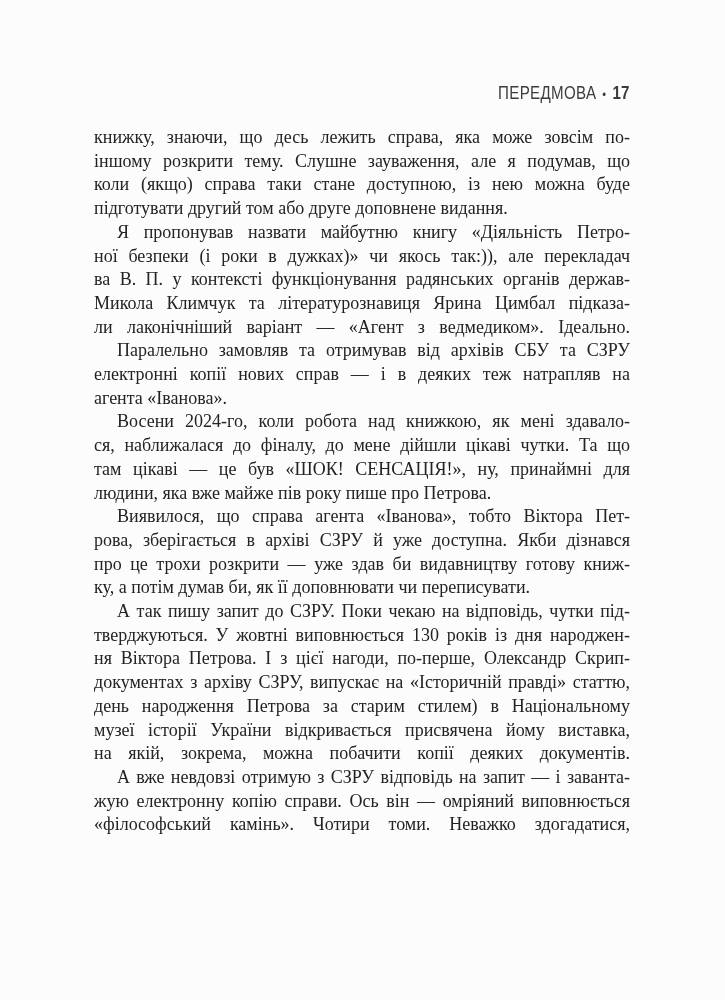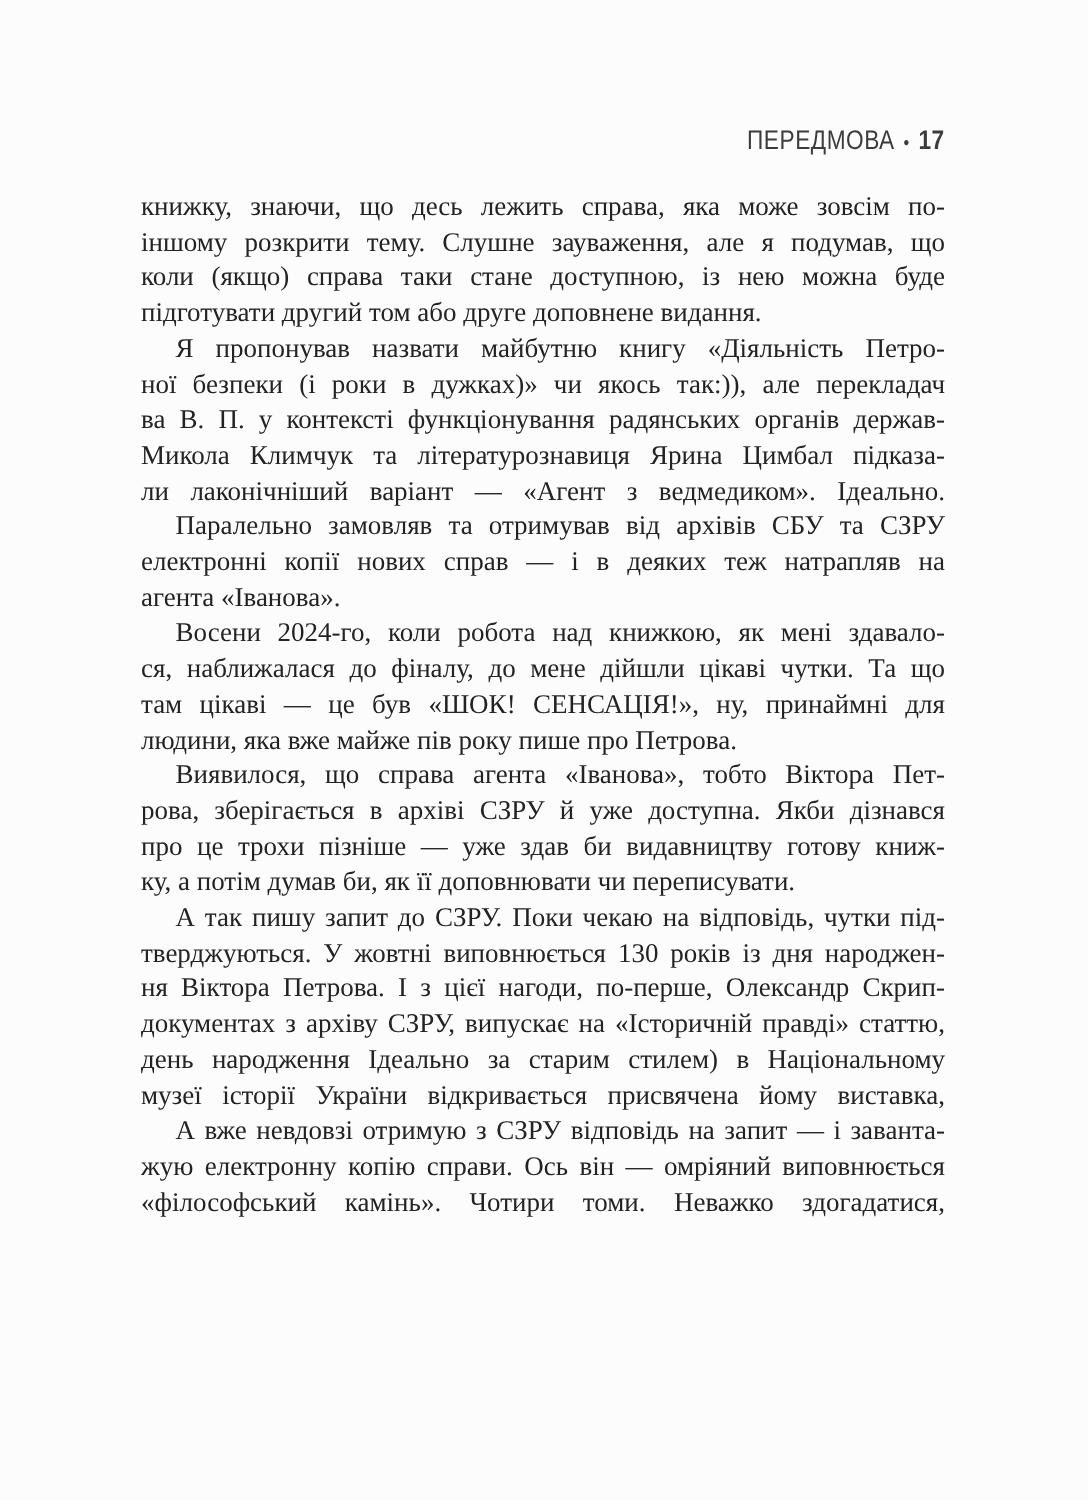--- a/index.html
+++ b/index.html
@@ -108,30 +108,31 @@
       </div>
       <div class="paragraph">
         <div class="line indent">Восени 2024-го, коли робота над книжкою, як мені здавало-</div>
         <div class="line">ся, наближалася до фіналу, до мене дійшли цікаві чутки. Та що</div>
         <div class="line">там цікаві — це був «ШОК! СЕНСАЦІЯ!», ну, принаймні для</div>
         <div class="line last">людини, яка вже майже пів року пише про Петрова.</div>
       </div>
       <div class="paragraph">
         <div class="line indent">Виявилося, що справа агента «Іванова», тобто Віктора Пет-</div>
         <div class="line">рова, зберігається в архіві СЗРУ й уже доступна. Якби дізнався</div>
-        <div class="line">про це трохи пізніше — уже здав би видавництву готову книж-</div>
+        <div class="line">про це трохи розкрити — уже здав би видавництву готову книж-</div>
         <div class="line last">ку, а потім думав би, як її доповнювати чи переписувати.</div>
       </div>
       <div class="paragraph">
         <div class="line indent">А так пишу запит до СЗРУ. Поки чекаю на відповідь, чутки під-</div>
         <div class="line">тверджуються. У жовтні виповнюється 130 років із дня народжен-</div>
         <div class="line">ня Віктора Петрова. І з цієї нагоди, по-перше, Олександр Скрип-</div>
         <div class="line">документах з архіву СЗРУ, випускає на «Історичній правді» статтю,</div>
-        <div class="line">день народження Ідеально за старим стилем) в Національному</div>
+        <div class="line">день народження Петрова за старим стилем) в Національному</div>
         <div class="line">музеї історії України відкривається присвячена йому виставка,</div>
+        <div class="line">на якій, зокрема, можна побачити копії деяких документів.</div>
       </div>
       <div class="paragraph">
         <div class="line indent">А вже невдовзі отримую з СЗРУ відповідь на запит — і заванта-</div>
         <div class="line">жую електронну копію справи. Ось він — омріяний виповнюється</div>
         <div class="line">«філософський камінь». Чотири томи. Неважко здогадатися,</div>
       </div>
     </div>
 
 </div>
 

